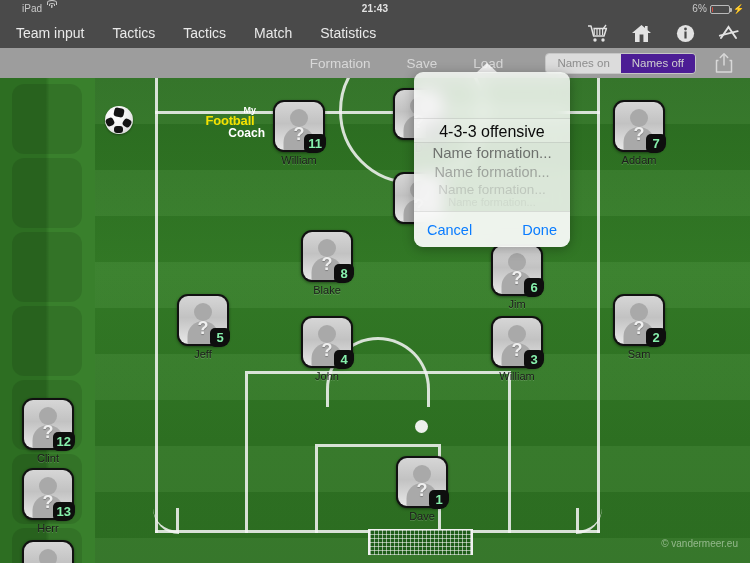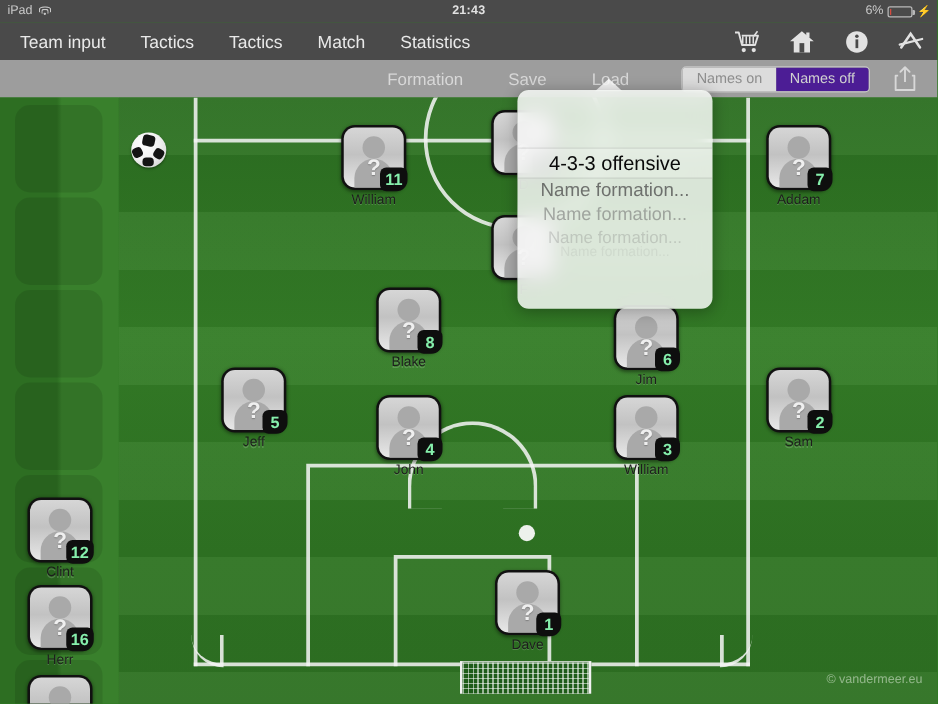--- a/index.html
+++ b/index.html
@@ -11,21 +11,21 @@
     -webkit-font-smoothing:antialiased;
   }
 
   
   #status-bar {
     position:absolute; left:0; top:0; width:750px; height:18px;
     background:#4a4a4a; color:#c9c9c9;
     font-size:10px; line-height:18px;
     display:flex; align-items:center;
   }
-  #status-left { padding-left:6px; display:flex; align-items:center; gap:4px; }
+  #status-left { padding-left:22px; display:flex; align-items:flex-start; gap:4px; }
   #status-center {
     position:absolute; left:0; right:0; text-align:center;
     font-size:10px; color:#e2e2e2; font-weight:bold; letter-spacing:0.2px;
   }
   #status-right {
     position:absolute; right:5px; display:flex; align-items:center; gap:3px;
     font-size:10px; color:#c9c9c9;
   }
   .wifi-icon { display:inline-block; width:11px; height:9px; position:relative; }
   .wifi-icon i {
@@ -319,21 +319,21 @@
       </div>
       <div class="bench-player" style="top: 390px;">
         <div class="card">
           <div class="card-inner">
             <div class="silhouette">
               <div class="sil-head"></div>
               <div class="sil-body"></div>
             </div>
             <div class="qmark">?</div>
           </div>
-          <div class="num-badge">16</div>
+          <div class="num-badge">13</div>
         </div>
         <div class="pname">Herr</div>
       </div>
       <div class="bench-player" style="top: 462px;">
         <div class="card">
           <div class="card-inner">
             <div class="silhouette">
               <div class="sil-head"></div>
             </div>
           </div>
@@ -367,20 +367,25 @@
   <div style="position:absolute; left:320px; top:342px; width:13px; height:13px;
               border-radius:50%; background:rgba(248,248,248,0.95);"></div>
 
   <div style="position:absolute; left:58px; top:430px; width:26px; height:26px;
               border:3px solid rgba(245,245,245,0.86); border-top:none; border-left:none;
               border-radius:0 0 0 26px;"></div>
   <div style="position:absolute; left:481px; top:430px; width:26px; height:26px;
               border:3px solid rgba(245,245,245,0.86); border-top:none; border-right:none;
               border-radius:0 0 26px 0;"></div>
 
+  <div id="logo">
+    <div class="l1">My</div>
+    <div class="l2">Football</div>
+    <div class="l3">Coach</div>
+  </div>
   <div id="ball">
     <span class="p p1"></span>
       <span class="p p2"></span>
       <span class="p p3"></span>
       <span class="p p4"></span>
   </div>
 
   <div id="pitch-players">
       <div class="player" style="left: 178px; top: 22px;">
         <div class="card">
@@ -533,14 +538,18 @@
 <div id="popover">
   <div id="pop-arrow"></div>
   <div id="pop-body">
     <div id="picker">
       <div class="pick-row sel">4-3-3 offensive</div>
       <div class="pick-row r1">Name formation...</div>
       <div class="pick-row r2">Name formation...</div>
       <div class="pick-row r3">Name formation...</div>
       <div class="pick-row r4">Name formation...</div>
     </div>
+    <div id="pop-footer">
+      <div class="pop-btn">Cancel</div>
+      <div class="pop-btn">Done</div>
+    </div>
   </div>
 </div>
 
 </body></html>

